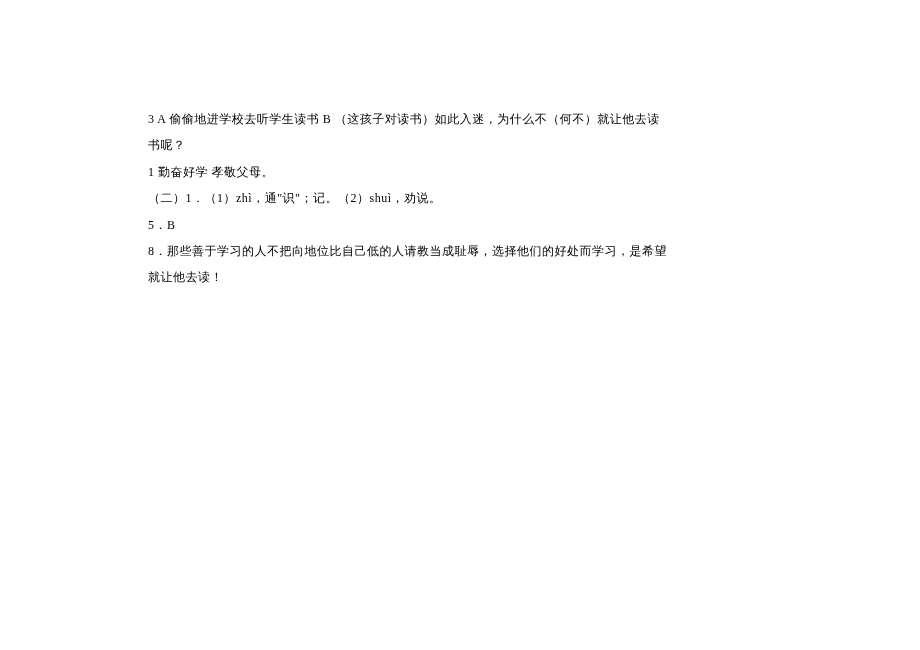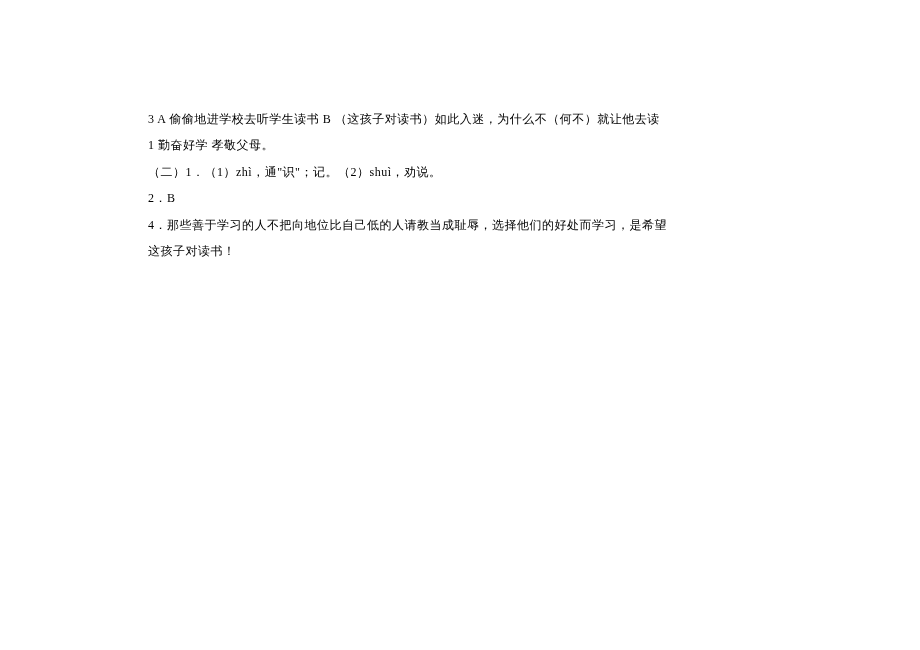--- a/index.html
+++ b/index.html
@@ -23,18 +23,19 @@
     }
     p {
       margin: 0;
     }
   </style>
 </head>
 <body>
 
 <div class="content">
   <p>3 A 偷偷地进学校去听学生读书 B （这孩子对读书）如此入迷，为什么不（何不）就让他去读</p>
+  <p>书呢？</p>
   <p>1 勤奋好学 孝敬父母。</p>
   <p>（二）1．（1）zhì，通"识"；记。（2）shuì，劝说。</p>
-  <p>2．B</p>
-  <p>4．那些善于学习的人不把向地位比自己低的人请教当成耻辱，选择他们的好处而学习，是希望</p>
-  <p>这孩子对读书！</p>
+  <p>5．B</p>
+  <p>8．那些善于学习的人不把向地位比自己低的人请教当成耻辱，选择他们的好处而学习，是希望</p>
+  <p>就让他去读！</p>
 </div>
 
 </body></html>

